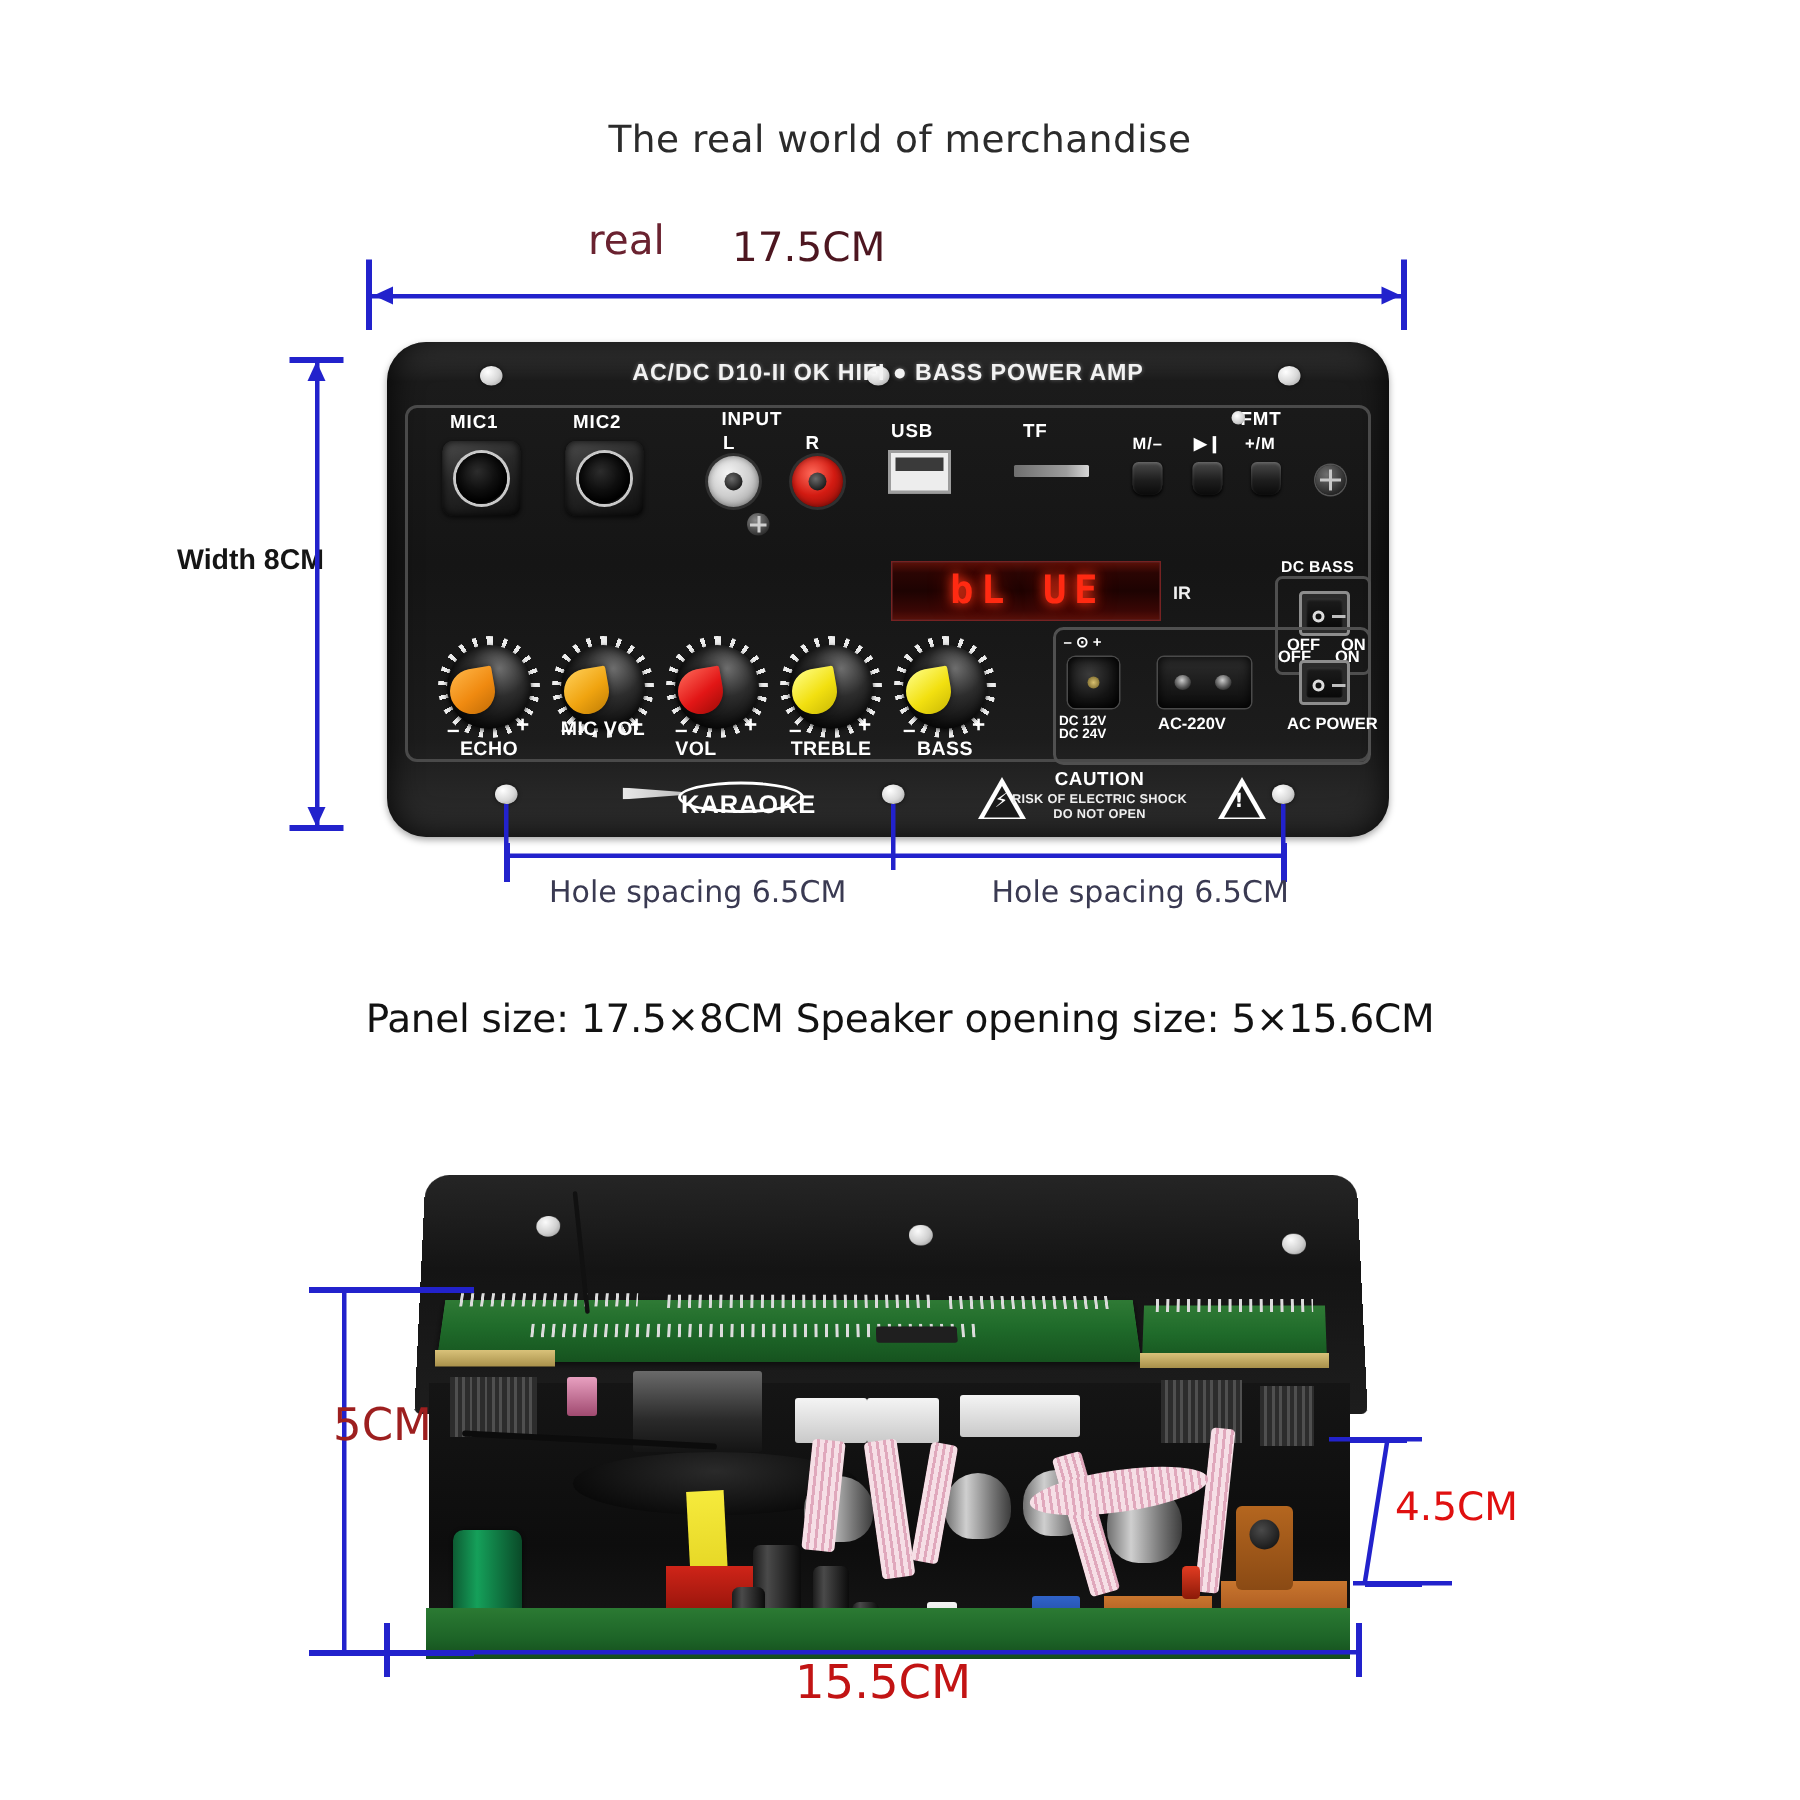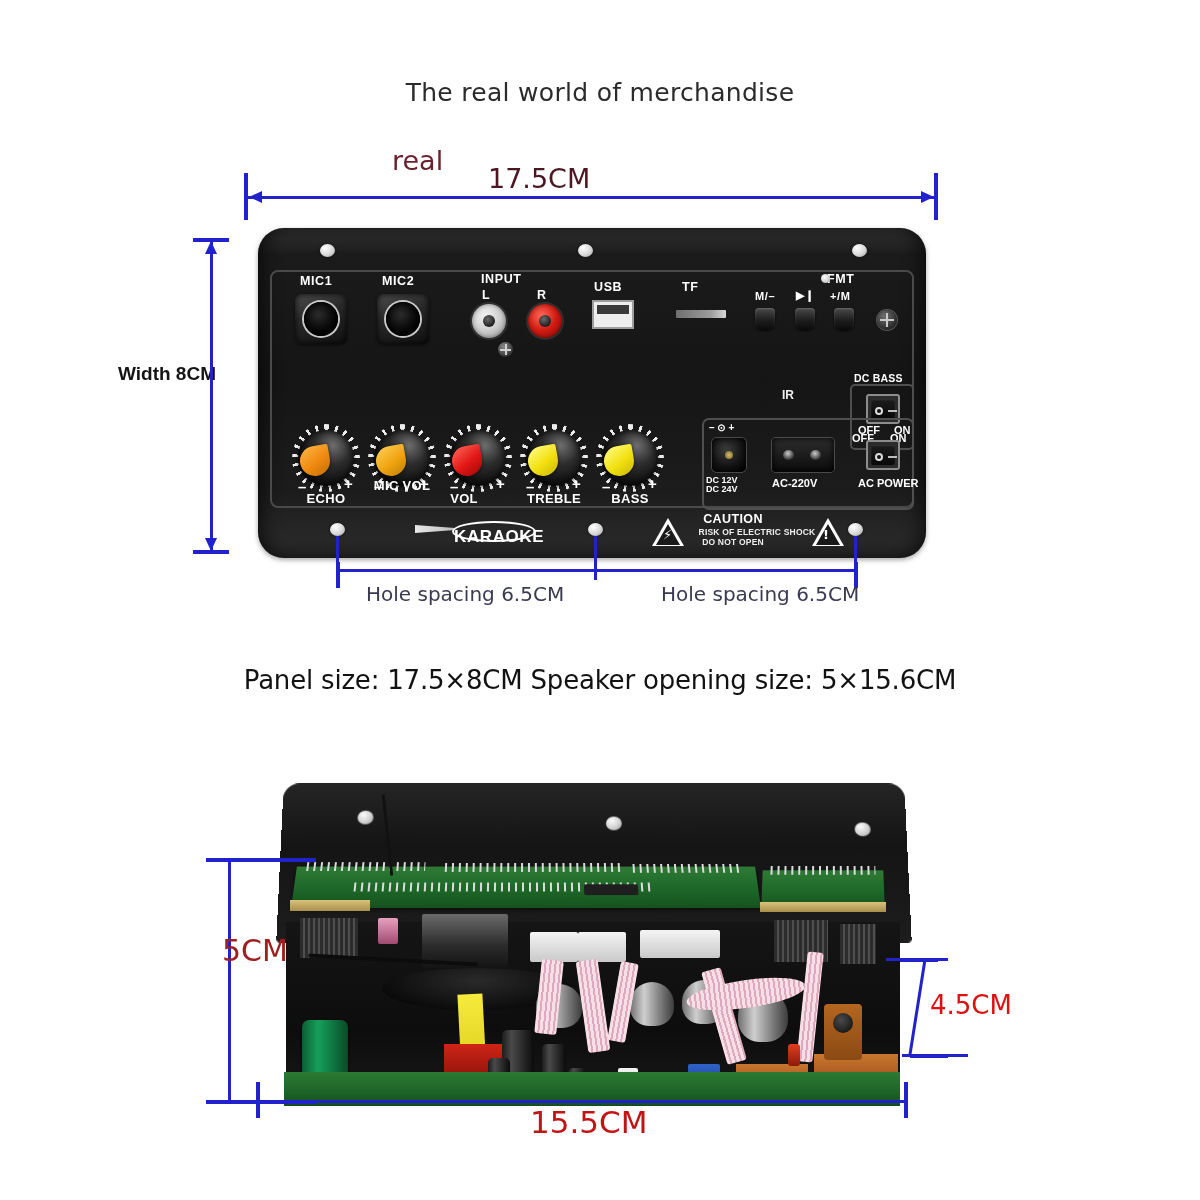--- a/index.html
+++ b/index.html
@@ -24,21 +24,20 @@
   }
   #label-long {
     left: 392px; top: 145px;
     font-size: 27px; color: #6a2230;
     font-family: "DejaVu Sans", sans-serif;
   }
   #dim-length-value {
     left: 488px; top: 150px;
     font-size: 27px; color: #4d1620;
     font-family: "DejaVu Sans", sans-serif;
-    margin-top: 13px;
   }
   #dim-width-label {
     left: 118px; top: 363px;
     font-size: 19px; color: #151515;
     font-weight: bold;
     font-family: "Liberation Sans", sans-serif;
   }
   #hole-left-label {
     left: 366px; top: 582px;
     font-size: 20px; color: #3a3a52;
@@ -359,21 +358,21 @@
   #caution-title {
     position: absolute; left: 30px; top: 0; width: 134px; text-align: center;
     color: #ffffff; font-size: 12.5px; font-weight: bold; letter-spacing: .4px;
     font-family: "Liberation Sans", sans-serif;
   }
   #caution-l1, #caution-l2 {
     position: absolute; left: 24px; width: 146px; text-align: center;
     color: #eeeeee; font-size: 8.5px; font-weight: bold; letter-spacing: .2px;
     font-family: "Liberation Sans", sans-serif;
   }
-  #caution-l1 { top: 15px; padding-left: 24px; }
+  #caution-l1 { top: 15px; }
   #caution-l2 { top: 25px; }
   .warn-tri {
     position: absolute; width: 0; height: 0;
     border-left: 16px solid transparent;
     border-right: 16px solid transparent;
     border-bottom: 28px solid #ffffff;
   }
   .warn-tri-inner {
     position: absolute; width: 0; height: 0;
     border-left: 12px solid transparent;
@@ -508,20 +507,21 @@
 <div class="abs tick-h" style="left:193px; top:550px; width:36px;"></div>
 <div class="abs arrowUp" style="left:205px; top:241px;"></div>
 <div class="abs arrowDn" style="left:205px; top:538px;"></div>
 
 <div class="abs" id="amp-panel">
 
   <div class="abs" id="amp-header">
     <div class="mount-hole" style="left:62px; top:7px;"></div>
     <div class="mount-hole" style="left:320px; top:7px;"></div>
     <div class="mount-hole" style="left:594px; top:7px;"></div>
+    <div id="amp-header-text">AC/DC D10-II OK HIFI  ●  BASS  POWER  AMP</div>
   </div>
 
   <div class="abs" id="amp-inner">
 
     <div class="tlabel" style="left:28px; top:2px;">MIC1</div>
     <div class="tlabel" style="left:110px; top:2px;">MIC2</div>
     <div class="tlabel" style="left:209px; top:0px;">INPUT</div>
     <div class="tlabel" style="left:210px; top:16px;">L</div>
     <div class="tlabel" style="left:265px; top:16px;">R</div>
     <div class="tlabel" style="left:322px; top:8px;">USB</div>
@@ -540,20 +540,23 @@
     <div id="tf-slot" style="left:404px; top:38px;"></div>
 
     <div class="tlabel" style="left:483px; top:18px; font-size:11px;">M/–</div>
     <div class="tlabel" style="left:524px; top:17px; font-size:11px;">▶❙</div>
     <div class="tlabel" style="left:558px; top:18px; font-size:11px;">+/M</div>
     <div class="fm-btn" style="left:483px; top:36px;"></div>
     <div class="fm-btn" style="left:523px; top:36px;"></div>
     <div class="fm-btn" style="left:562px; top:36px;"></div>
     <div id="panel-screw" style="left:605px; top:38px;"></div>
 
+    <div id="led-display">
+      <div id="led-text">bL UE</div>
+    </div>
     <div id="ir-label">IR</div>
 
     <div class="knob-wrap" style="left:20px; top:152px;">
       <div class="knob-dial"></div>
       <div class="knob-body">
         <div class="knob-pointer" style="background:linear-gradient(150deg,#ffb648,#f08a10 55%,#c06c06);"></div>
       </div>
     </div>
     <div class="knob-minus" style="left:26px; top:206px;">–</div>
     <div class="knob-plus" style="left:72px; top:203px;">+</div>

